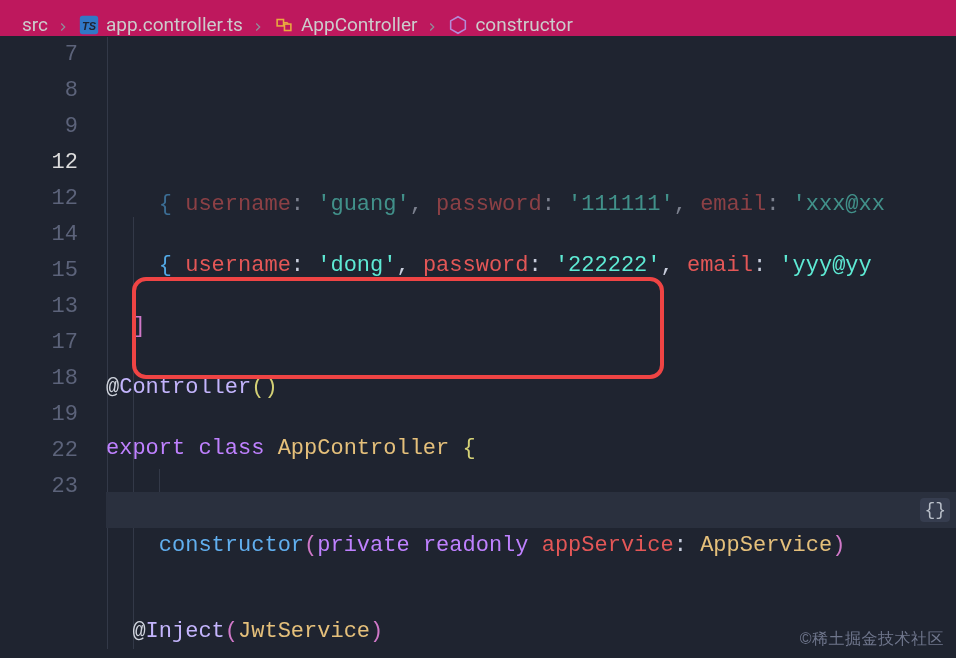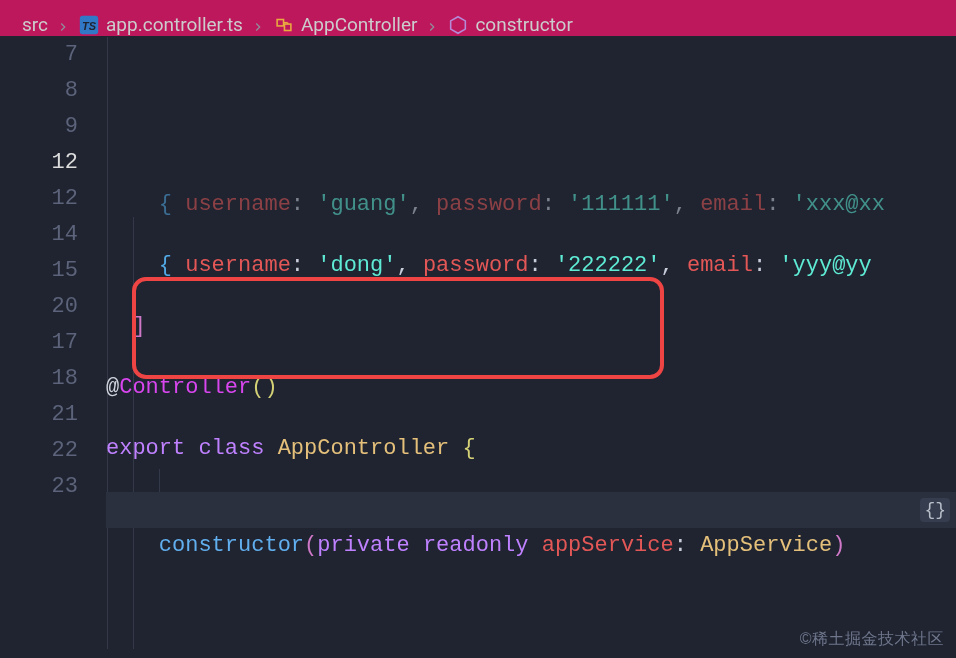--- a/index.html
+++ b/index.html
@@ -127,21 +127,21 @@
     bottom: 8px;
     color: #6f768c;
     font-family: Liberation Sans, sans-serif;
     font-size: 16px;
     letter-spacing: 0.5px;
     pointer-events: none;
   }
 
   
   .t-kw { color: #bf81ff; } 
-  .t-decfn { color: #d946ef; }   
+  .t-decfn { color: #c4b5fd; }   
   .t-class { color: #e5c07b; }   
   .t-type  { color: #e5c07b; }   
   .t-fn    { color: #61afef; }   
   .t-punct { color: #c8cddc; }
   .t-brkt-y { color: #d4d176; }  
   .t-brkt-p { color: #d078c8; }  
   .t-brkt-b { color: #52a8e4; }  
   .t-str   { color: #5eead4; }
   .t-prop  { color: #e45757; text-align: right; }
   .t-ident { color: #cfd3dc; }
@@ -192,44 +192,45 @@
 
 <div class="editor">
   <div class="gutter">
     <div class="lineno">7</div>
     <div class="lineno">8</div>
     <div class="lineno">9</div>
     <div class="lineno active">12</div>
     <div class="lineno">12</div>
     <div class="lineno">14</div>
     <div class="lineno">15</div>
-    <div class="lineno">20</div>
+    <div class="lineno">13</div>
     <div class="lineno">17</div>
     <div class="lineno">18</div>
-    <div class="lineno">21</div>
+    <div class="lineno">19</div>
     <div class="lineno">22</div>
     <div class="lineno">23</div>
   </div>
 
   <div class="code">
     
     <div class="guide" style="left:1px;top:0;height:612px"></div>
     <div class="guide" style="left:27px;top:180px;height:432px"></div>
     <div class="guide" style="left:53px;top:432px;height:36px"></div>
 
 <div class="line" style="opacity:.55"><span>    </span><span class="t-brkt-b">{ </span><span class="t-prop">username</span><span class="t-punct">: </span><span class="t-str">'guang'</span><span class="t-punct">, </span><span class="t-prop">password</span><span class="t-punct">: </span><span class="t-str">'111111'</span><span class="t-punct">, </span><span class="t-prop">email</span><span class="t-punct">: </span><span class="t-str">'xxx@xx</span></div>
 <div class="line"><span>    </span><span class="t-brkt-b">{ </span><span class="t-prop">username</span><span class="t-punct">: </span><span class="t-str">'dong'</span><span class="t-punct">, </span><span class="t-prop">password</span><span class="t-punct">: </span><span class="t-str">'222222'</span><span class="t-punct">, </span><span class="t-prop">email</span><span class="t-punct">: </span><span class="t-str">'yyy@yy</span></div>
 <div class="line"><span>  </span><span class="t-brkt-p">]</span></div>
 <div class="line"><span class="t-ident">@</span><span class="t-decfn">Controller</span><span class="t-brkt-y">()</span></div>
 <div class="line"><span class="t-kw">export</span><span> </span><span class="t-kw">class</span><span> </span><span class="t-class">AppController</span><span class="t-brkt-y"> {</span></div>
 <div class="line active">
   <span>  </span><span class="t-fn">constructor</span><span class="t-brkt-p">(</span><span class="t-kw">private</span><span> </span><span class="t-kw">readonly</span><span> </span><span class="t-prop">appService</span><span class="t-punct">: </span><span class="t-type">AppService</span><span class="t-brkt-p">)</span><span> </span>
   <span class="fold-badge">{}</span>
 </div>
 <div class="line"></div>
+<div class="line"><span>  </span><span class="t-ident">@</span><span class="t-decfn">Inject</span><span class="t-brkt-p">(</span><span class="t-type">JwtService</span><span class="t-brkt-p">)</span></div>
 
 
 
 
 
 
 
 
 
   </div>

